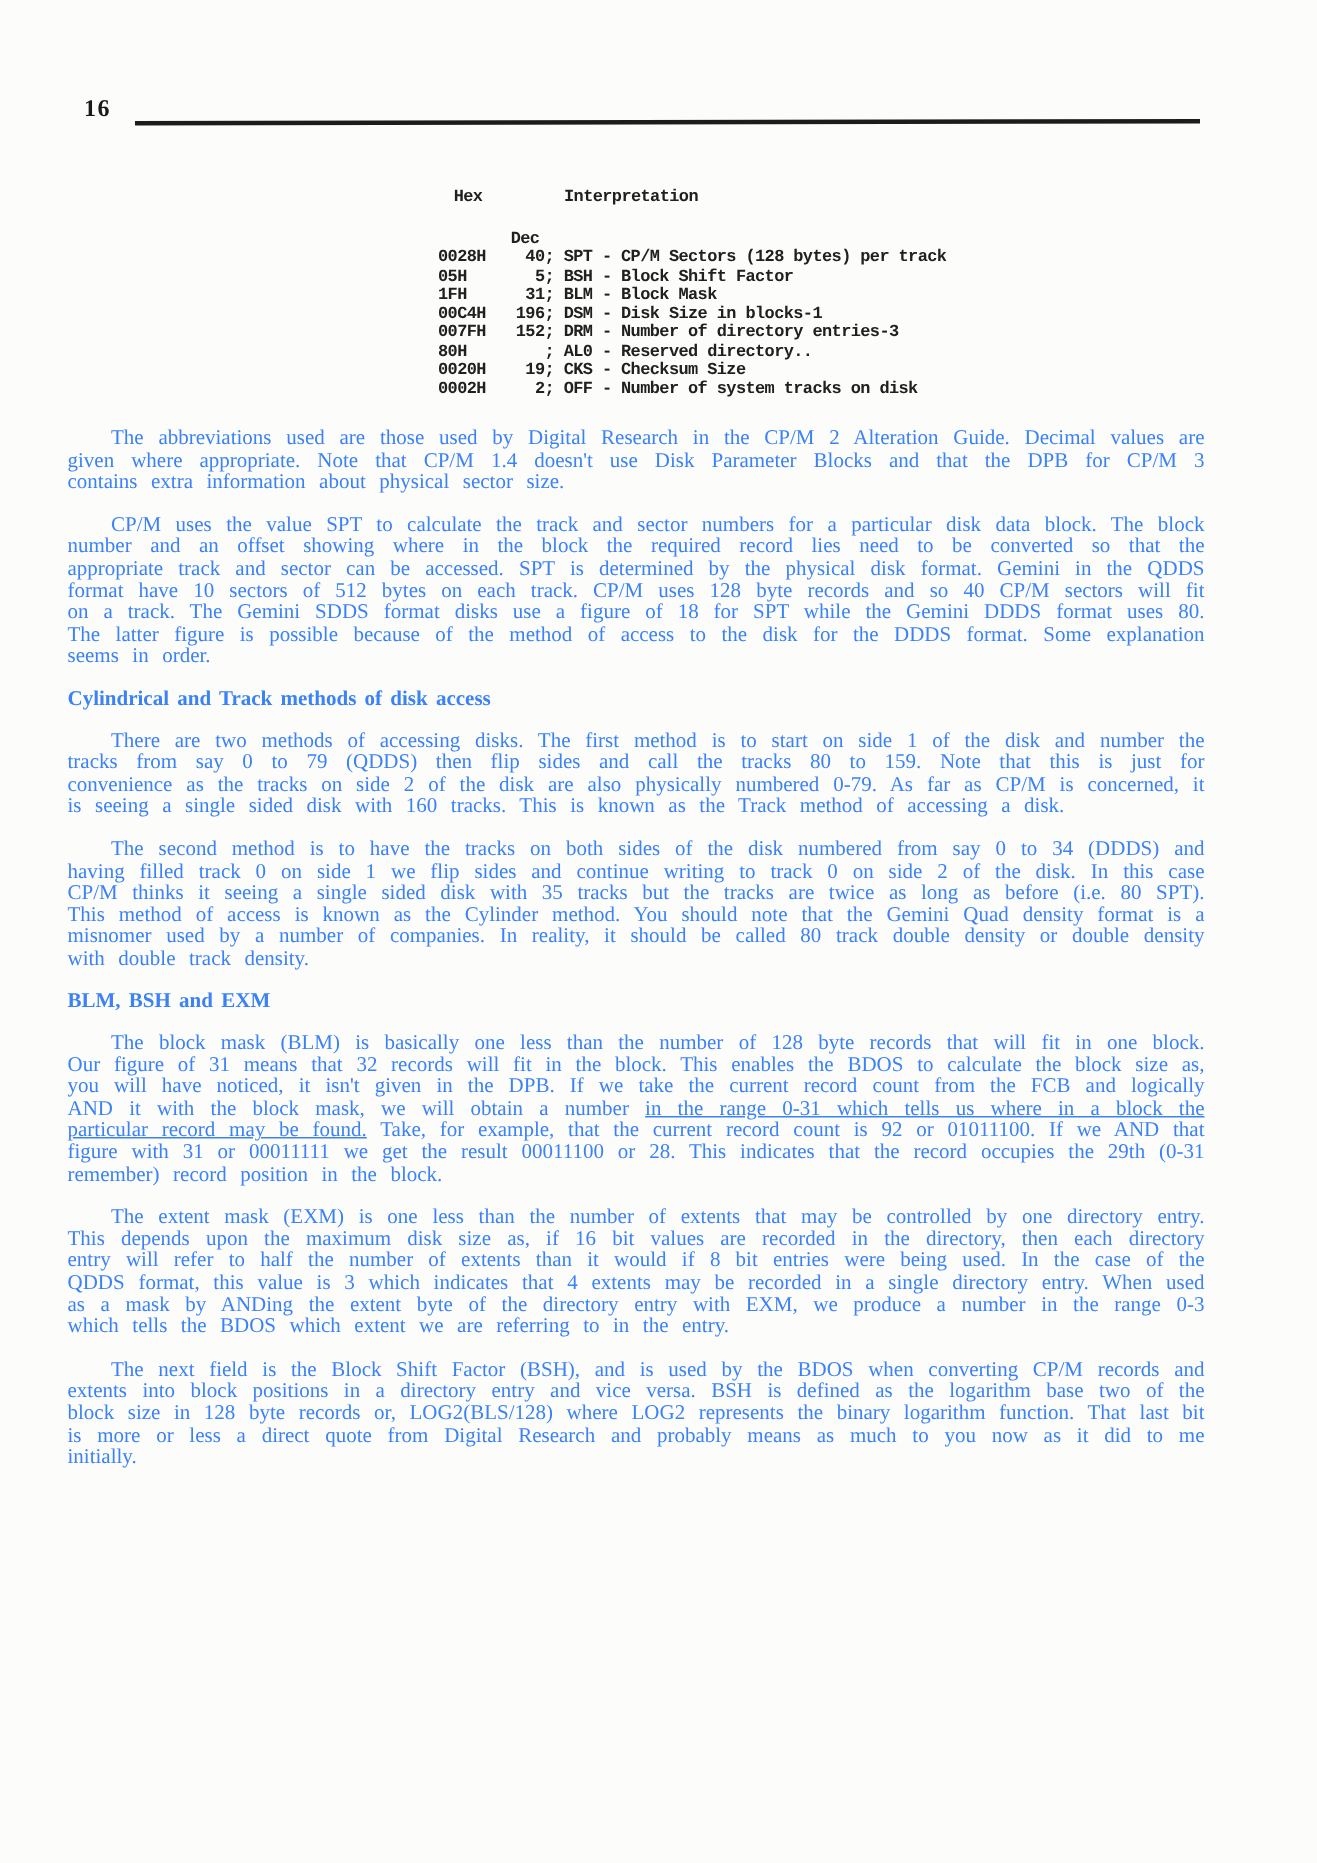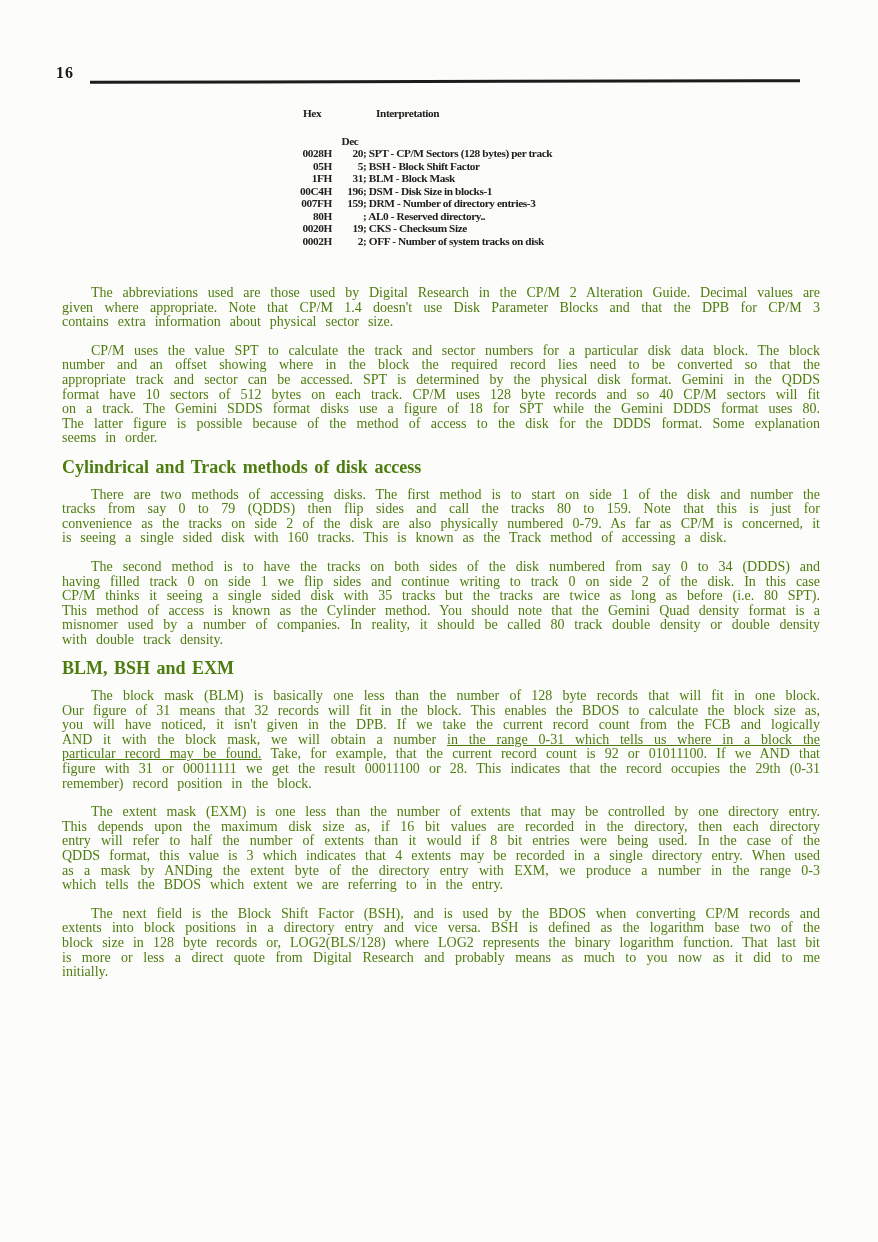--- a/index.html
+++ b/index.html
@@ -29,55 +29,55 @@
     width: 710px;
     height: 2.5px;
     background: #1c1c1c;
     transform: rotate(-0.12deg);
   }
 
   
   .dpb-table {
     position: absolute;
     left: 292px;
-    top: 107px;
-    font-family: Liberation Serif, serif;
+    top: 126px;
+    font-family: Liberation Mono, monospace;
     font-size: 11.3px;
     font-weight: bold;
     line-height: 12.45px;
     white-space: nowrap;
     color: #202020;
     letter-spacing: -0.4px;
   }
   .trow { display: flex; }
-  .c-hex { width: 40px; text-align: right; }
+  .c-hex { width: 40px; text-align: left; }
   .c-dec { width: 26px; text-align: right; margin-left: 5px; }
   .c-interp { }
   .thead .c-hex { text-align: center; }
   .thead .c-dec { text-align: center; margin-top: 28px; }
   .thead .c-interp { padding-left: 13px; }
 
   
   .body-text {
     position: absolute;
-    left: 62px;
+    left: 45px;
     top: 286px;
     width: 758px;
     font-size: 14px;
     line-height: 14.6px;
     text-align: justify;
     word-spacing: 5.5px;
-    color: #4d7c0f;
+    color: #3b82f6;
   }
   .body-text p {
     margin: 0 0 14px 0;
     text-indent: 29px;
   }
   .body-text h2 {
-    font-size: 18px;
+    font-size: 14px;
     font-weight: bold;
     margin: 12px 0 13px 0;
     text-align: left;
     word-spacing: 2px;
   }
   .u { text-decoration: underline; }
 </style>
 </head>
 <body>
 
@@ -87,41 +87,41 @@
   <div class="header-rule"></div>
 
   <section class="dpb-table">
     <div class="trow thead">
       <span class="c-hex">Hex</span>
       <span class="c-dec">Dec</span>
       <span class="c-interp">Interpretation</span>
     </div>
     <div class="trow">
       <span class="c-hex">0028H</span>
-      <span class="c-dec">20</span>
+      <span class="c-dec">40</span>
       <span class="c-interp">; SPT - CP/M Sectors (128 bytes) per track</span>
     </div>
     <div class="trow">
       <span class="c-hex">05H</span>
       <span class="c-dec">5</span>
       <span class="c-interp">; BSH - Block Shift Factor</span>
     </div>
     <div class="trow">
       <span class="c-hex">1FH</span>
       <span class="c-dec">31</span>
       <span class="c-interp">; BLM - Block Mask</span>
     </div>
     <div class="trow">
       <span class="c-hex">00C4H</span>
       <span class="c-dec">196</span>
       <span class="c-interp">; DSM - Disk Size in blocks-1</span>
     </div>
     <div class="trow">
       <span class="c-hex">007FH</span>
-      <span class="c-dec">159</span>
+      <span class="c-dec">152</span>
       <span class="c-interp">; DRM - Number of directory entries-3</span>
     </div>
     <div class="trow">
       <span class="c-hex">80H</span>
       <span class="c-dec"></span>
       <span class="c-interp">; AL0 - Reserved directory..</span>
     </div>
     <div class="trow">
       <span class="c-hex">0020H</span>
       <span class="c-dec">19</span>

